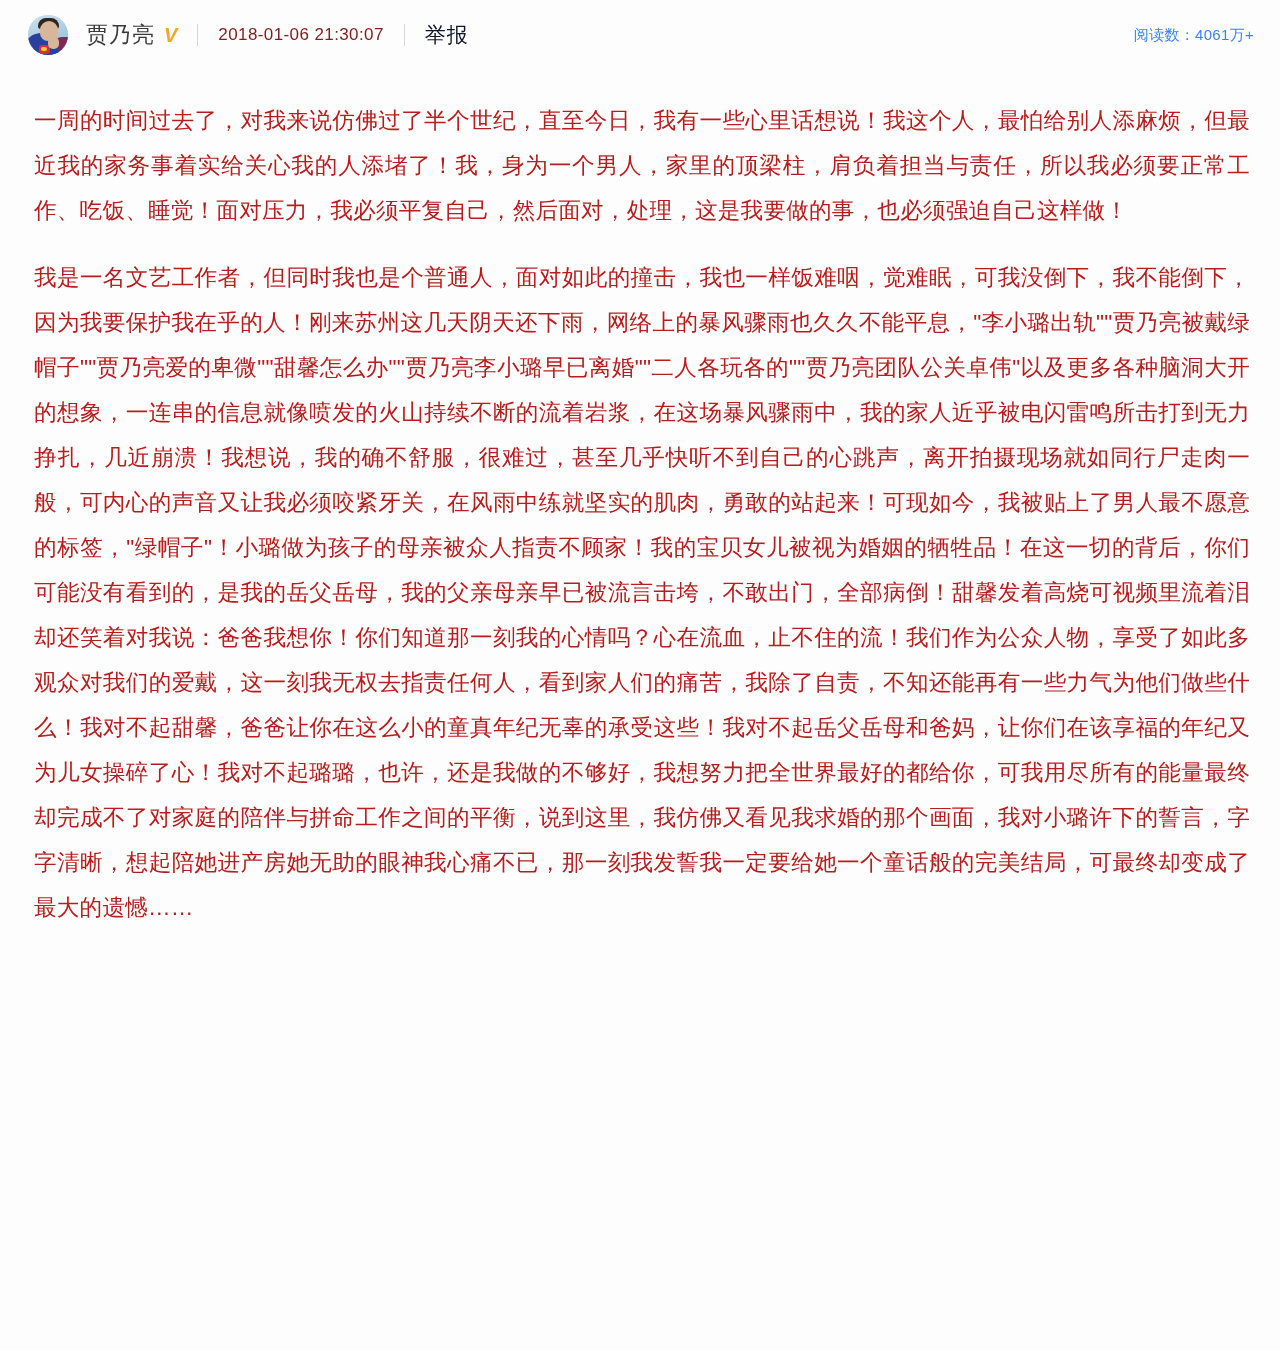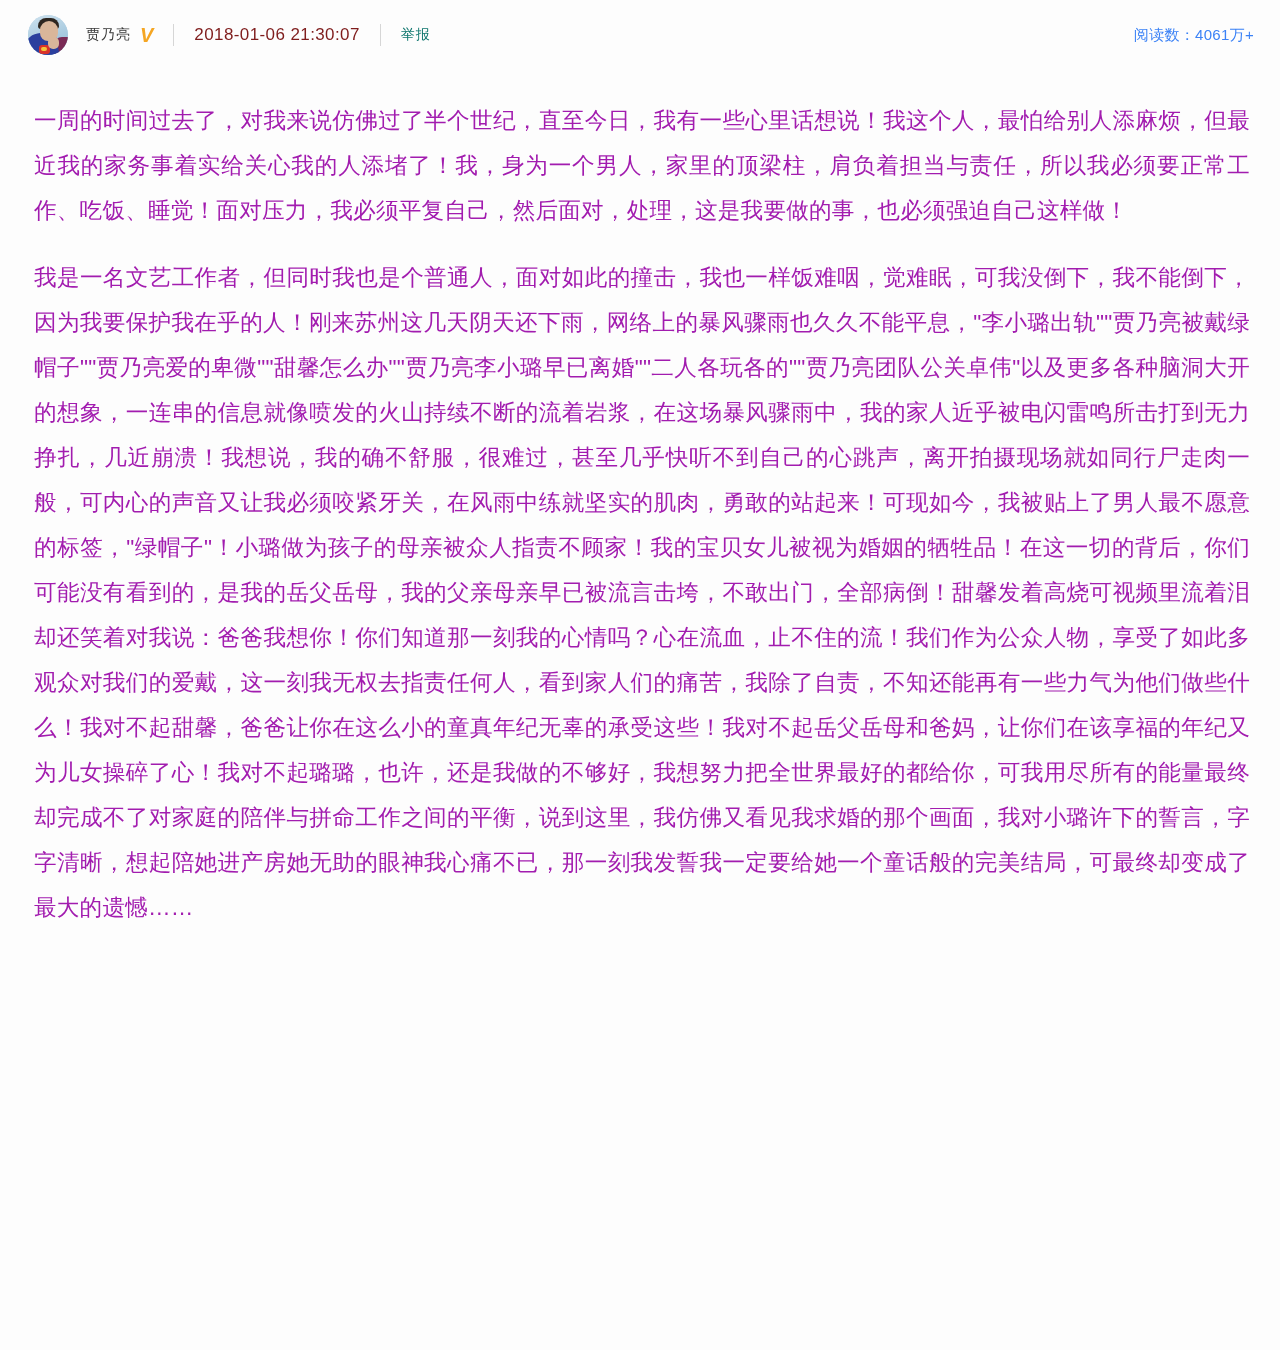--- a/index.html
+++ b/index.html
@@ -100,21 +100,21 @@
     left: 20px;
     top: 22px;
     width: 11px;
     height: 12px;
     background: #d9b69a;
     border-radius: 5px;
   }
 
   .author-name {
     margin-left: 18px;
-    font-size: 14px;
+    font-size: 22px;
     color: #3a3a3a;
     letter-spacing: 1px;
   }
 
   .v-badge {
     margin-left: 9px;
     font-size: 20px;
     font-weight: bold;
     color: #f5a623;
     font-style: italic;
@@ -130,22 +130,22 @@
   }
 
   .post-time {
     font-size: 17px;
     color: #7f1d1d;
     letter-spacing: 0.4px;
     white-space: nowrap;
   }
 
   .report-link {
-    font-size: 14px;
-    color: #0f766e;
+    font-size: 21px;
+    color: #0f172a;
     letter-spacing: 1px;
     cursor: pointer;
     white-space: nowrap;
   }
 
   .spacer { flex: 1 1 auto; }
 
   .read-count {
     font-size: 15px;
     color: #3b82f6;
@@ -155,21 +155,21 @@
 
   
   .post-body {
     padding: 28px 30px 0 34px;
     box-sizing: border-box;
   }
 
   .para {
     font-size: 22.6px;
     line-height: 45px;
-    color: #a21caf;
+    color: #b91c1c;
     text-align: justify;
     text-justify: inter-ideograph;
     margin: 0 0 22px 0;
     letter-spacing: 0.2px;
     word-break: break-all;
   }
   .para:last-child { margin-bottom: 0; }
 </style>
 </head>
 <body>

